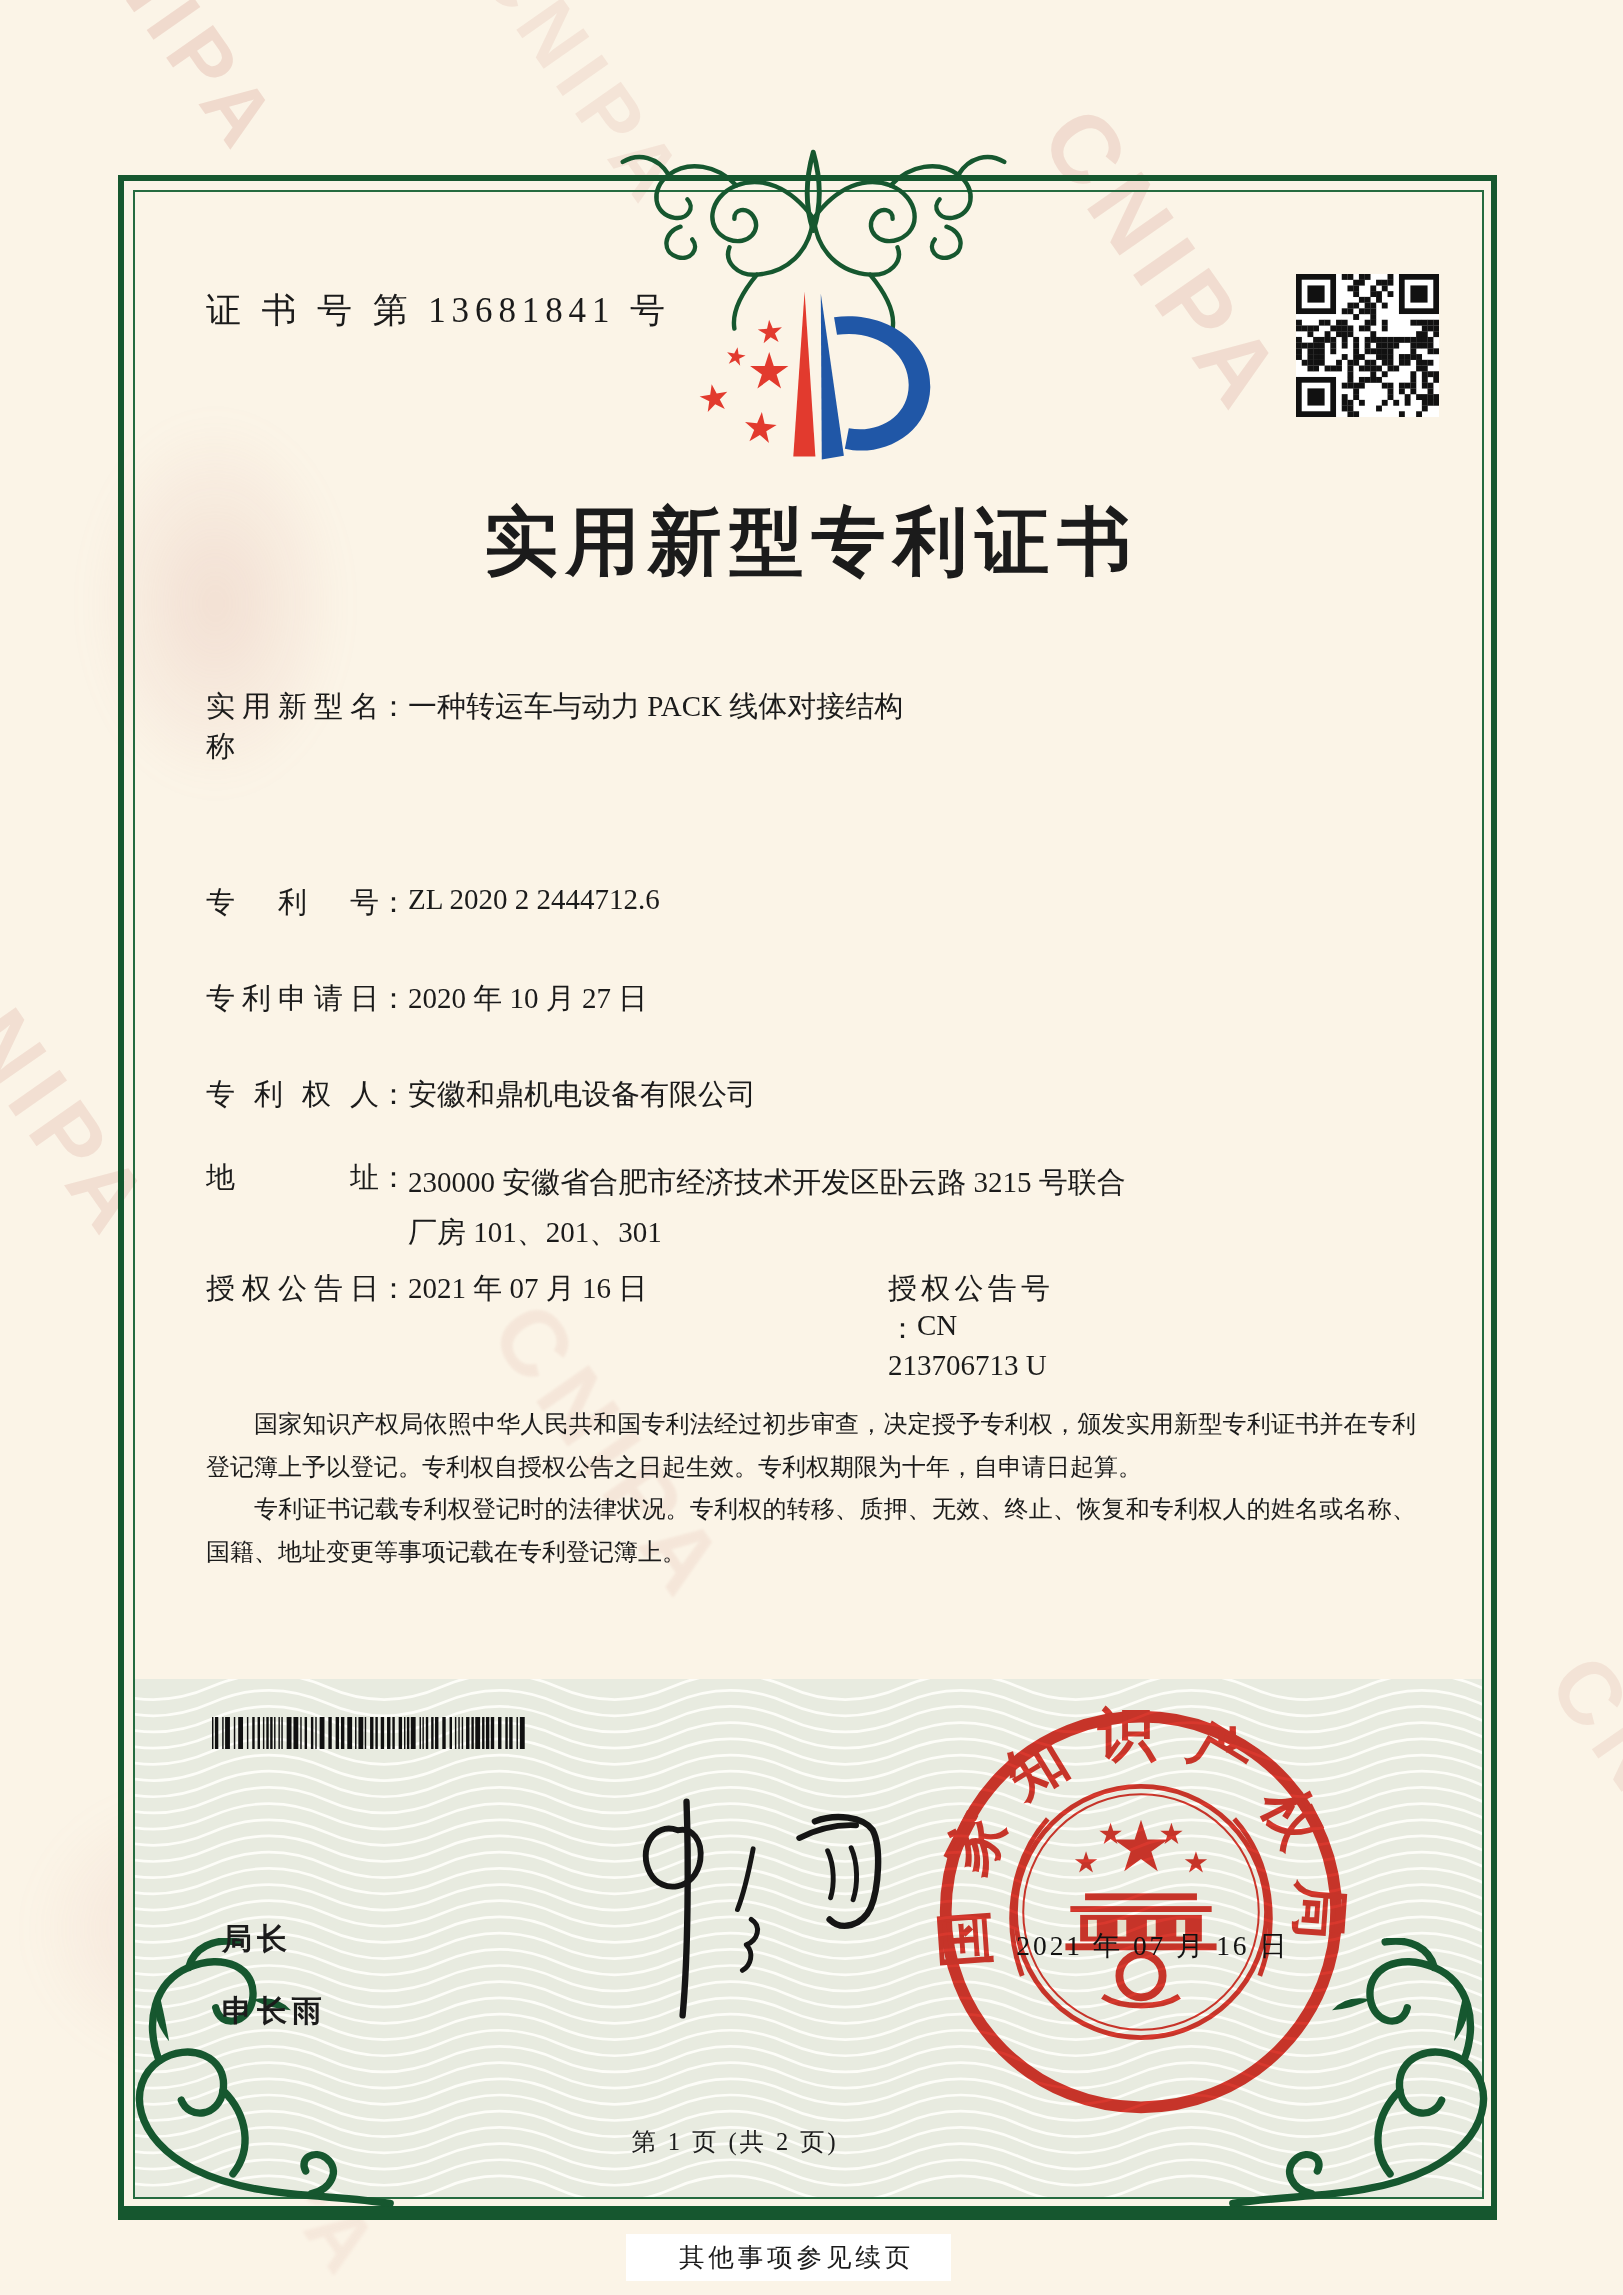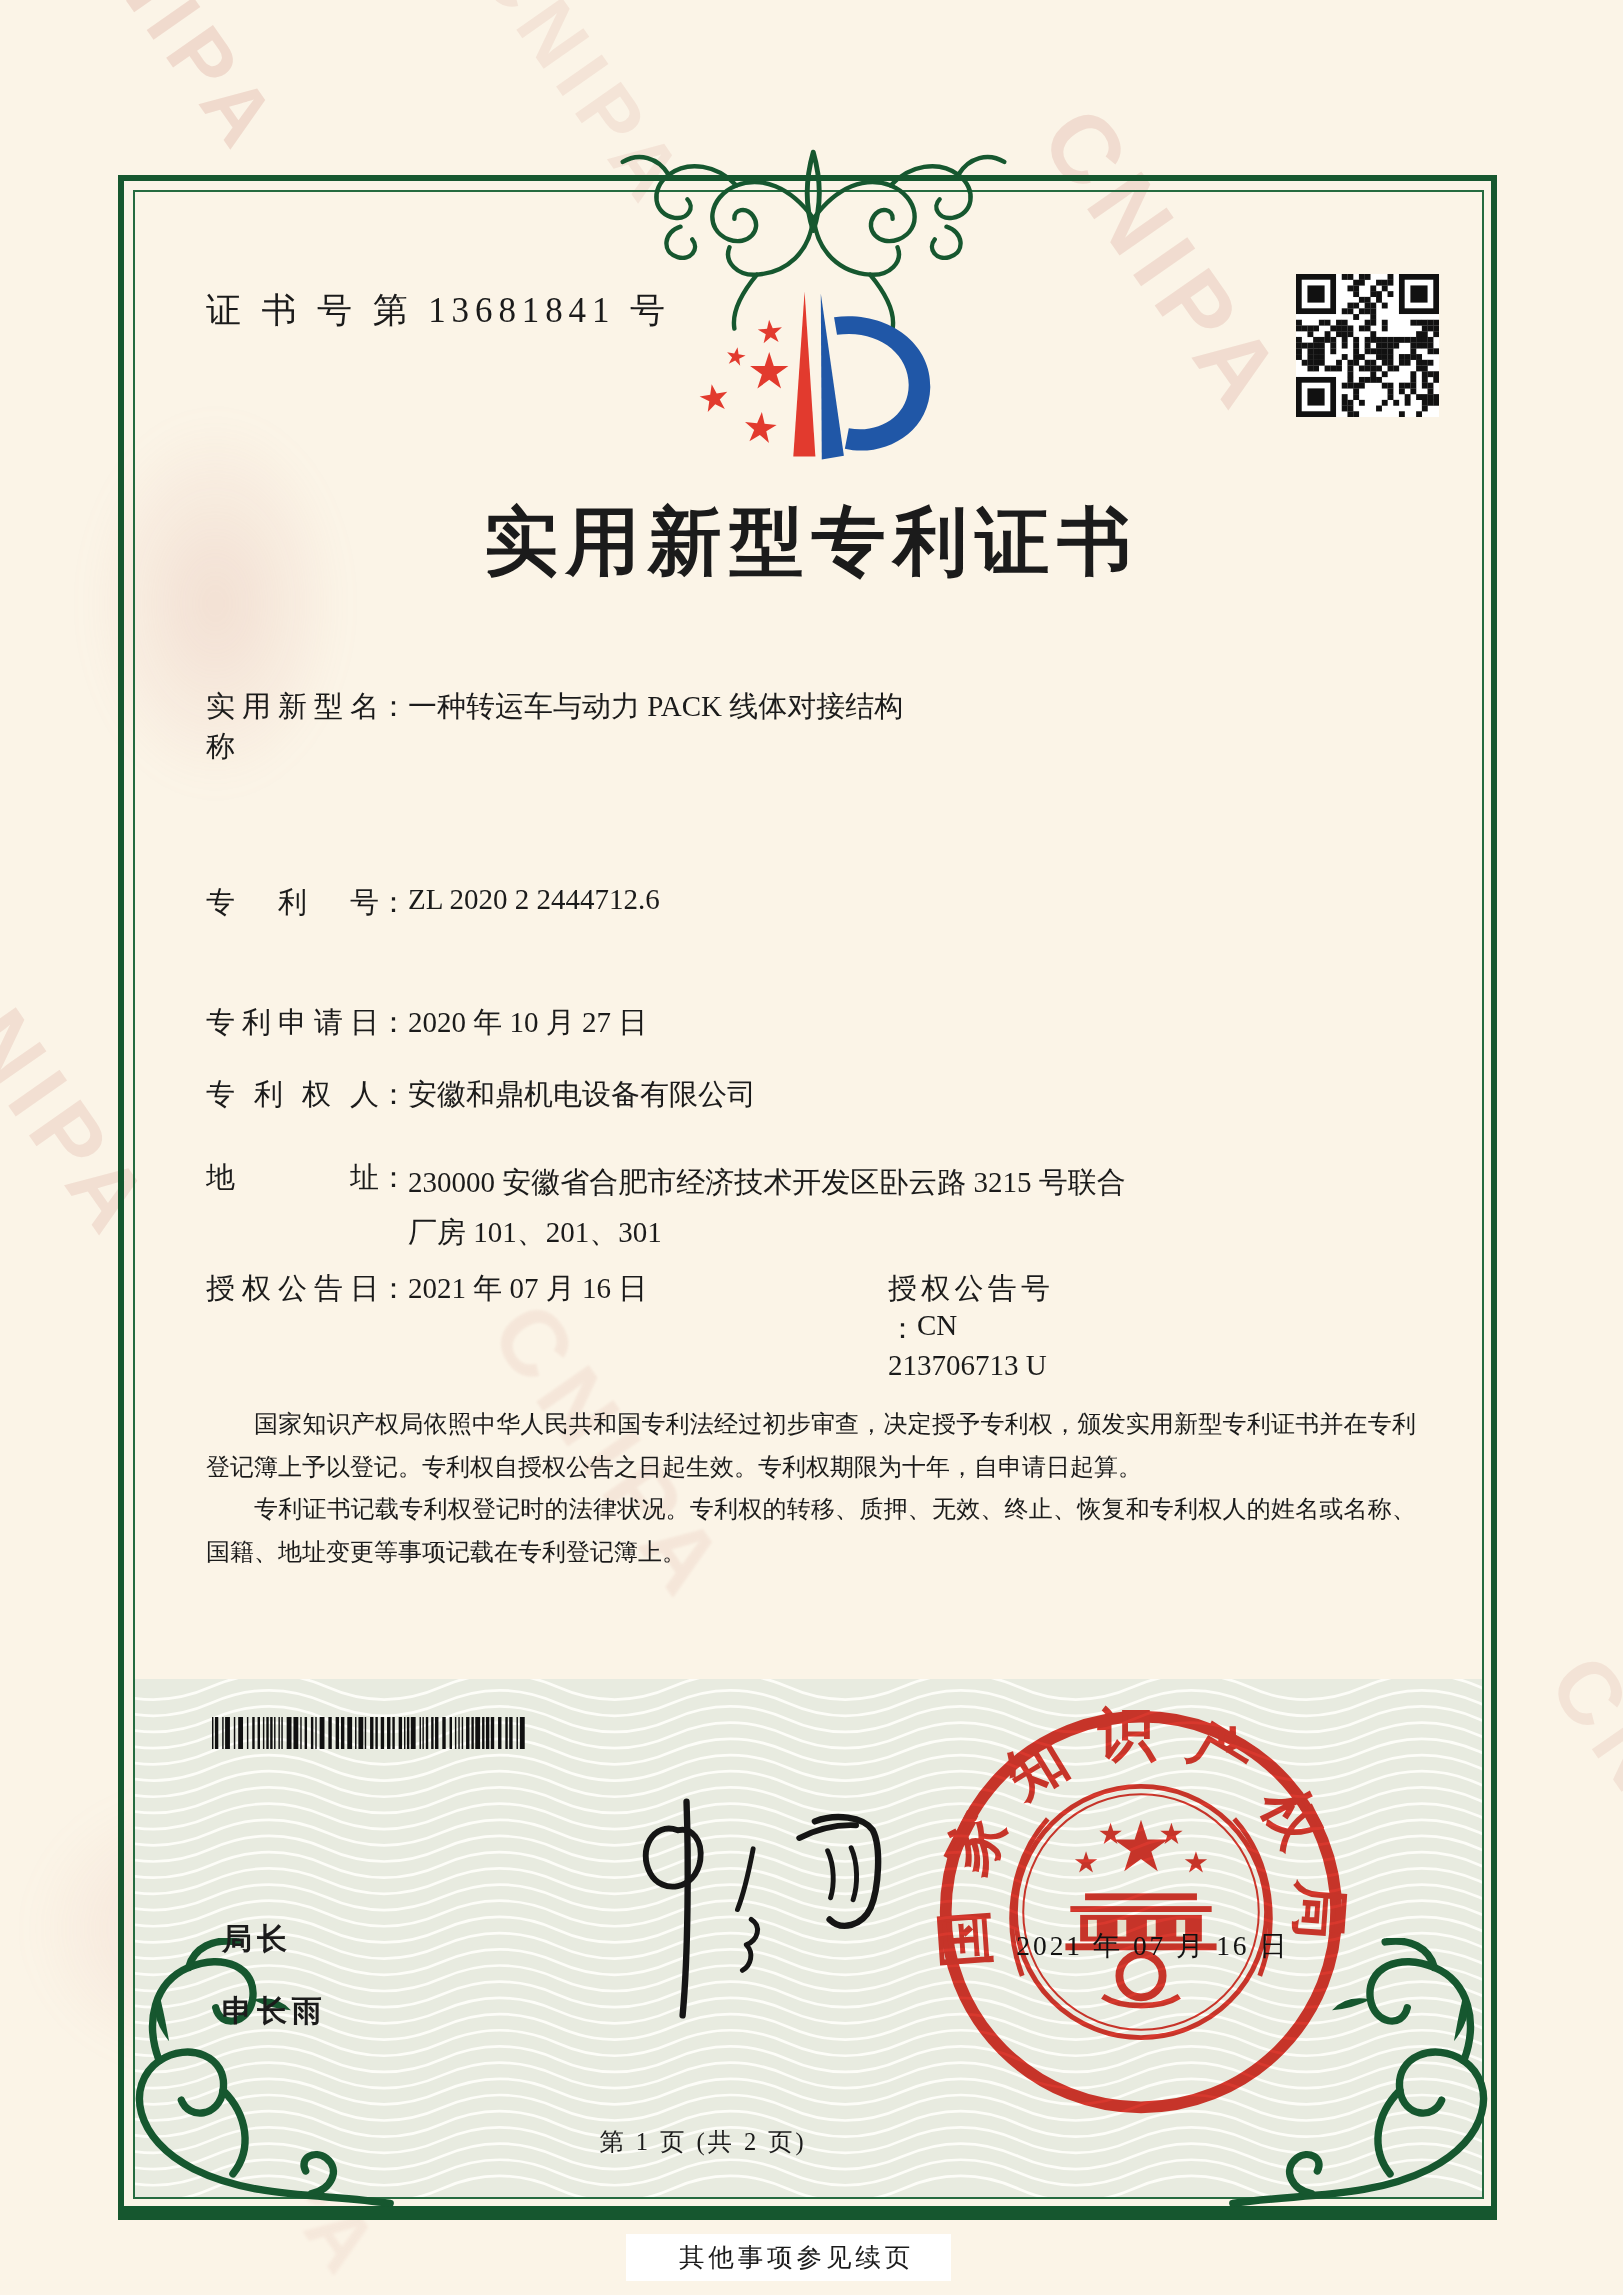--- a/index.html
+++ b/index.html
@@ -25,21 +25,21 @@
   .label{display:inline-block;width:173px;text-align:justify;text-align-last:justify;vertical-align:top;}
   .value{vertical-align:top;}
   .value-block{display:inline-block;width:1011px;vertical-align:top;line-height:1.72;}
   .pair2{position:absolute;left:682px;top:0;}
   .paras{position:absolute;left:206px;top:1403px;width:1210px;font-size:24px;line-height:1.78;text-align:justify;}
   .paras p{margin:0;text-indent:2em;}
   
   .signer{position:absolute;left:222px;font-family:"Liberation Sans","DejaVu Sans",sans-serif;
           font-weight:700;font-size:30px;letter-spacing:4.9px;margin-top:48px;}
   .seal-date{position:absolute;left:996px;top:1928px;width:314px;text-align:center;font-size:27.5px;letter-spacing:2.9px;color:#111;}
-  .page-num{position:absolute;left:0;top:2125px;width:1406px;text-align:center;font-size:24.5px;letter-spacing:2.9px;}
+  .page-num{position:absolute;left:0;top:2125px;width:1406px;text-align:center;font-size:24.5px;letter-spacing:2.9px;padding-left:32px;}
   .footer-box{position:absolute;left:626px;top:2234px;width:309px;height:47px;background:#ffffff;
       display:flex;align-items:center;justify-content:center;padding-left:16px;}
   .footer-box span{font-size:25.5px;letter-spacing:3.9px;}
   
   .gs{stroke:var(--frame_green);fill:none;stroke-linecap:round;stroke-linejoin:round;}
   .gf{fill:var(--frame_green);}
   .sealred{fill:var(--seal_red);}
   .sealstroke{stroke:var(--seal_red);fill:none;}
   .ink{stroke:#151515;fill:none;stroke-linecap:round;stroke-linejoin:round;}
 </style>
@@ -391,21 +391,21 @@
     </svg>
 
   <div class="title">实用新型专利证书</div>
 
   <div class="row" style="top:687px;">
     <span class="label">实用新型名称</span><span>：</span><span class="value">一种转运车与动力 PACK 线体对接结构</span>
   </div>
   <div class="row" style="top:883px;">
     <span class="label">专利号</span><span>：</span><span class="value">ZL 2020 2 2444712.6</span>
   </div>
-  <div class="row" style="top:979px;margin-top:24px;">
+  <div class="row" style="top:979px;">
     <span class="label">专利申请日</span><span>：</span><span class="value">2020 年 10 月 27 日</span>
   </div>
   <div class="row" style="top:1075px;">
     <span class="label">专利权人</span><span>：</span><span class="value">安徽和鼎机电设备有限公司</span>
   </div>
   <div class="row" style="top:1158px;">
     <span class="label">地址</span><span>：</span><span class="value-block"><div>230000 安徽省合肥市经济技术开发区卧云路 3215 号联合</div><div>厂房 101、201、301</div></span>
   </div>
   <div class="row" style="top:1269px;">
     <span class="label">授权公告日</span><span>：</span><span class="value">2021 年 07 月 16 日</span>

